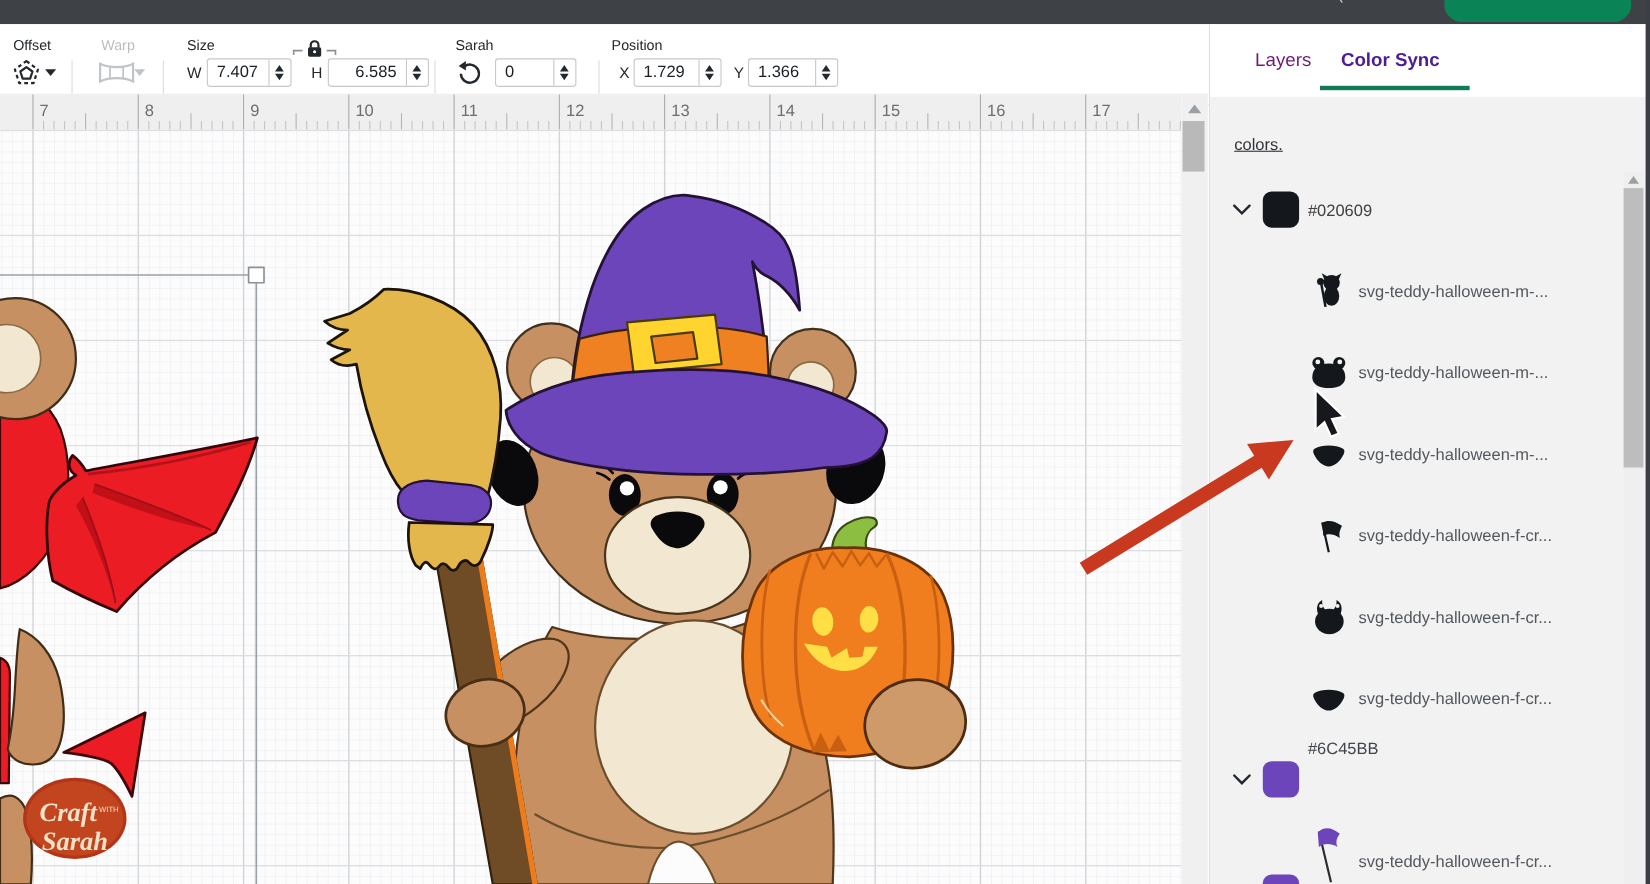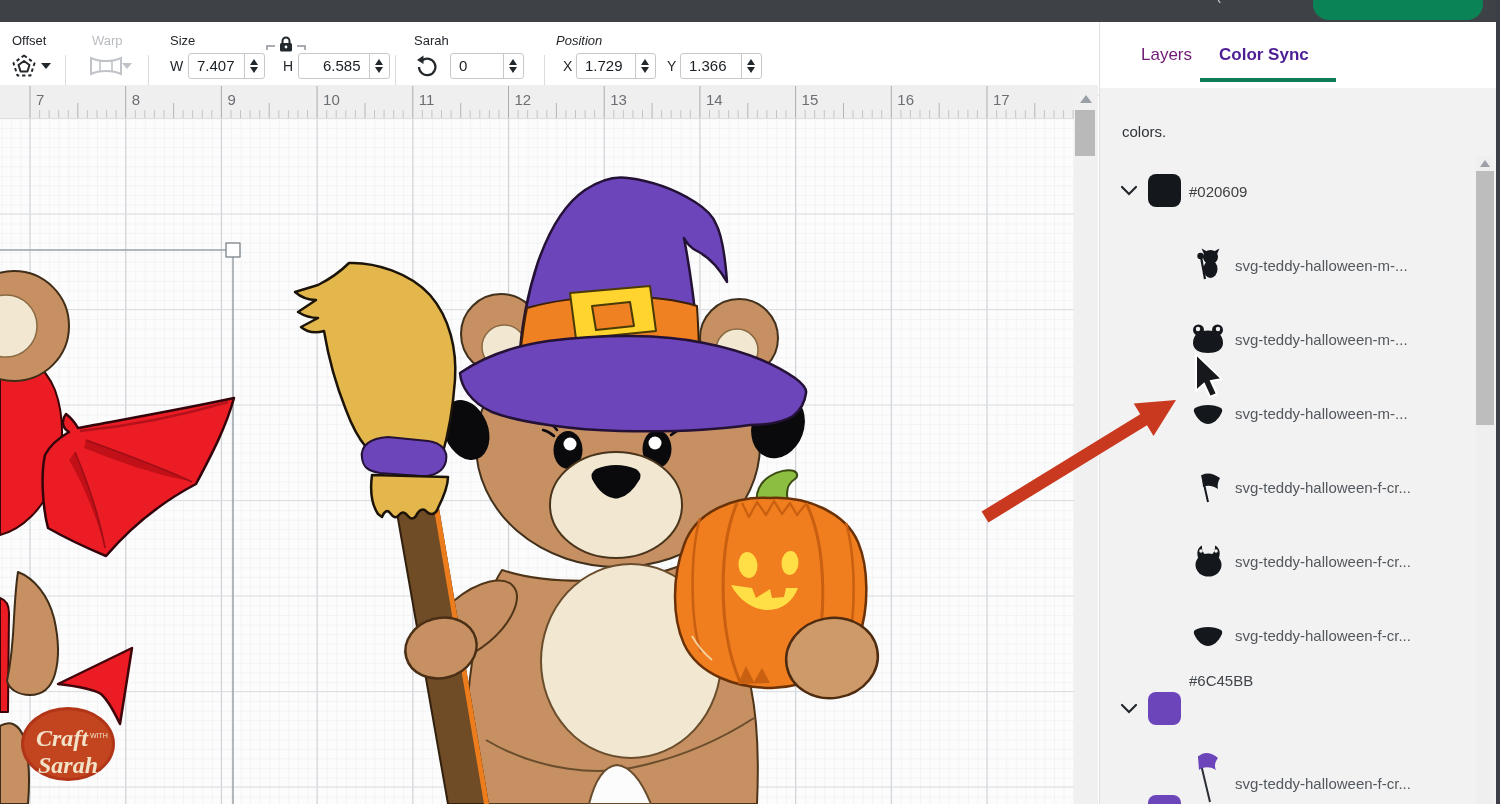--- a/index.html
+++ b/index.html
@@ -68,21 +68,21 @@
    <polygon points="8.5,1.5 8.5,10 2,6" fill="#23282d"></polygon>
  </svg>
  <div class="inp" style="left:450px;top:31px;width:72px;">
         <div class="v">0</div>
         <div class="sp">
           <div class="tri-u"></div>
           <div class="tri-d"></div>
         </div>
       </div>
  <div class="vdiv" style="left:544px;"></div>
- <span class="abs lbl" style="left:556px;top:11px;font-style:italic;">Position</span>
+ <span class="abs lbl" style="left:556px;top:11px;">Position</span>
  <span class="abs lbl" style="left:563px;top:36px;font-size:14px;">X</span>
  <div class="inp" style="left:576px;top:31px;width:78px;">
         <div class="v">1.729</div>
         <div class="sp">
           <div class="tri-u"></div>
           <div class="tri-d"></div>
         </div>
       </div>
  <span class="abs lbl" style="left:667px;top:36px;font-size:14px;">Y</span>
  <div class="inp" style="left:680px;top:31px;width:80px;">
@@ -317,21 +317,21 @@
 </svg>
 <div class="abs" style="left:1074px;top:85px;width:24px;height:719px;background:#f0f0f1;"></div>
 <div class="abs" style="left:1080px;top:95px;width:0;height:0;border-left:6px solid transparent;border-right:6px solid transparent;border-bottom:8px solid #9aa0a5;"></div>
 <div class="abs" style="left:1075px;top:110px;width:20px;height:46px;background:#b9b9ba;"></div>
 <div class="abs" style="left:1099px;top:22px;width:1px;height:782px;background:#e0e0e0;"></div>
 <div class="abs" style="left:1100px;top:22px;width:400px;height:66px;background:#fff;"></div>
 <span class="abs" style="left:1141px;top:45px;font-size:17px;color:#701a75;text-align:center;">Layers</span>
 <span class="abs" style="left:1219px;top:45px;font-size:17px;font-weight:bold;color:#4c1d95;">Color Sync</span>
 <div class="abs" style="left:1200px;top:78px;width:136px;height:4px;background:#0f7b57;"></div>
 <div class="abs" style="left:1100px;top:88px;width:400px;height:716px;background:#f2f2f3;"></div>
-<div class="abs" style="left:1122px;top:123px;font-size:15px;color:#2f3439;">colors.</div>
+<div class="abs" style="left:1122px;top:123px;font-size:15px;color:#2f3439;text-decoration:underline;">colors.</div>
 <svg class="abs" style="left:1119px;top:184px;" width="20" height="14" viewBox="0 0 20 14">
       <path d="M3 3 L10 10 L17 3" fill="none" stroke="#23282d" stroke-width="2.2" stroke-linecap="round"></path>
     </svg>
 <div class="abs" style="left:1148px;top:174px;width:33px;height:33px;background:#14181c;border-radius:8px;"></div>
 <span class="abs" style="left:1189px;top:183px;font-size:15px;color:#404040;text-align:right;">#020609</span>
 <svg class="abs" style="left:1196px;top:248px;" width="25" height="33" viewBox="0 0 25 33">
 <line x1="5" y1="9" x2="9" y2="31" stroke="#14181c" stroke-width="2.2"></line>
 <circle cx="4.5" cy="8" r="3.2" fill="#14181c"></circle>
 <path d="M8 6 L5.5 0.5 L12 4 Z" fill="#14181c"></path>
 <path d="M21 6 L23.5 0.5 L17 4 Z" fill="#14181c"></path>

